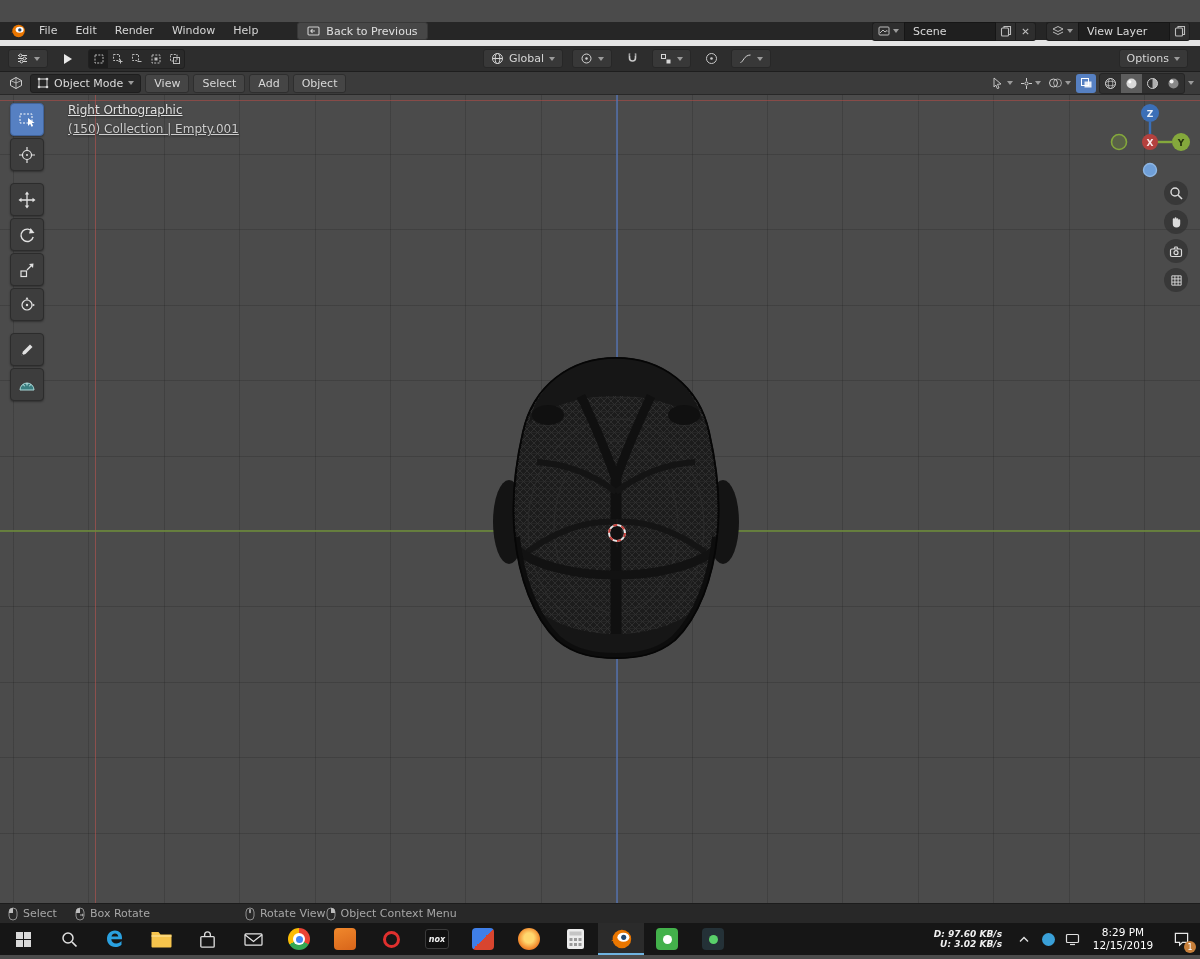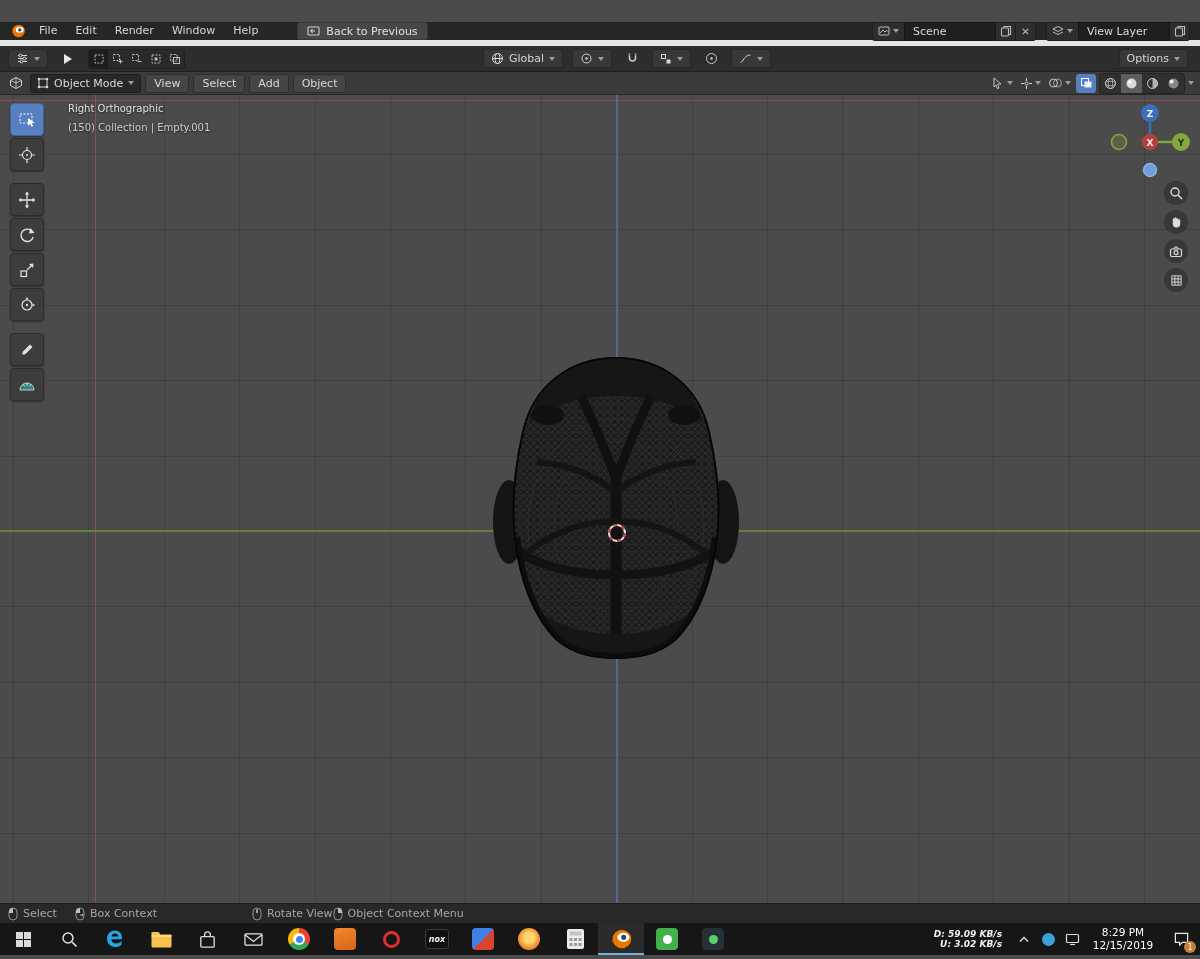--- a/index.html
+++ b/index.html
@@ -75,21 +75,21 @@
   
   .viewport { position:absolute; top:95px; left:0; width:1200px; height:808px; background-color:#4b4b4b;
               background-image:
                 repeating-linear-gradient(to right, rgba(25,25,25,0.22) 0 1px, transparent 1px 75.4px),
                 repeating-linear-gradient(to bottom, rgba(25,25,25,0.22) 0 1px, transparent 1px 75.4px);
               background-position:13px 59px; overflow:hidden; }
   .axis-z-line { position:absolute; left:616px; top:0; bottom:0; width:2px; background:rgba(85,115,175,0.75); }
   .axis-y-line { position:absolute; top:435px; left:0; right:0; height:2px; background:rgba(110,140,60,0.8); }
   .red-v { position:absolute; left:95px; top:0; bottom:0; width:1px; background:rgba(205,85,80,0.5); }
   .red-h { position:absolute; top:5px; left:0; right:0; height:1px; background:rgba(205,85,80,0.5); }
-  .vp-label { position:absolute; color:#e0e0e0; font-size:10px; text-shadow:0 1px 2px rgba(0,0,0,.55); }
+  .vp-label { position:absolute; color:#e0e0e0; font-size:12px; text-shadow:0 1px 2px rgba(0,0,0,.55);text-decoration:underline; }
   .vp-label.sub { color:#cdcdcd; }
 
   
   .tool-col { position:absolute; left:10px; top:8px; width:34px; }
   .tbtn { width:34px; height:33px; background:#3d3d3d; border:1px solid #2c2c2c; border-radius:4px;
           margin-bottom:2px; display:flex; align-items:center; justify-content:center; color:#e2e2e2;
           box-shadow:0 1px 2px rgba(0,0,0,.35); }
   .tbtn.active { background:#5680c2; border-color:#41649c; }
   .tgap { height:10px; }
 
@@ -548,21 +548,21 @@
         <path d="M5,1 a4,4 0 0 0 -4,4 v1 h4 z" fill="#bdbdbd"></path>
       </svg>
       <span>Select</span>
     </div>
     <div class="hint" style="margin-right:95px">
       <svg class="ic" width="10" height="14" viewBox="0 0 10 14">
         <rect x="1" y="1" width="8" height="12" rx="4" fill="none" stroke="#8f8f8f"></rect>
         <path d="M5,1 a4,4 0 0 0 -4,4 v1 h4 z" fill="#bdbdbd"></path>
         <path d="M5,8 h3 M7,6.8 L8.3,8 L7,9.2" fill="none" stroke="#bdbdbd" stroke-width="0.9"></path>
       </svg>
-      <span>Box Context</span>
+      <span>Box Rotate</span>
     </div>
     <div class="hint" style="">
       <svg class="ic" width="10" height="14" viewBox="0 0 10 14">
         <rect x="1" y="1" width="8" height="12" rx="4" fill="none" stroke="#8f8f8f"></rect>
         <rect x="4.2" y="2" width="1.6" height="4.2" rx="0.8" fill="#bdbdbd"></rect>
       </svg>
       <span>Rotate View</span>
     </div>
     <div class="hint">
       <svg class="ic" width="10" height="14" viewBox="0 0 10 14">
@@ -660,21 +660,21 @@
     </div>
     <div class="tb-item">
       <span class="sq" style="background:#243137;display:flex;align-items:center;justify-content:center">
         <span style="width:9px;height:9px;border-radius:50%;background:#59d06a;display:block"></span>
       </span>
     </div>
 
     <div class="tray">
       <div class="netspeed">
         <div><span>D:</span>
-             <span>59.09 KB/s</span></div>
+             <span>97.60 KB/s</span></div>
         <div><span>U:</span>
              <span>3.02 KB/s</span></div>
       </div>
       <div class="tray-btn">
         <svg class="ic" width="12" height="8" viewBox="0 0 12 8">
           <path d="M2,6.5 L6,2.5 L10,6.5" fill="none" stroke="#e0e0e0" stroke-width="1.4"></path>
         </svg>
       </div>
       <div class="tray-btn">
         <span style="width:13px;height:13px;border-radius:50%;background:#3aa0d8;display:block"></span>

